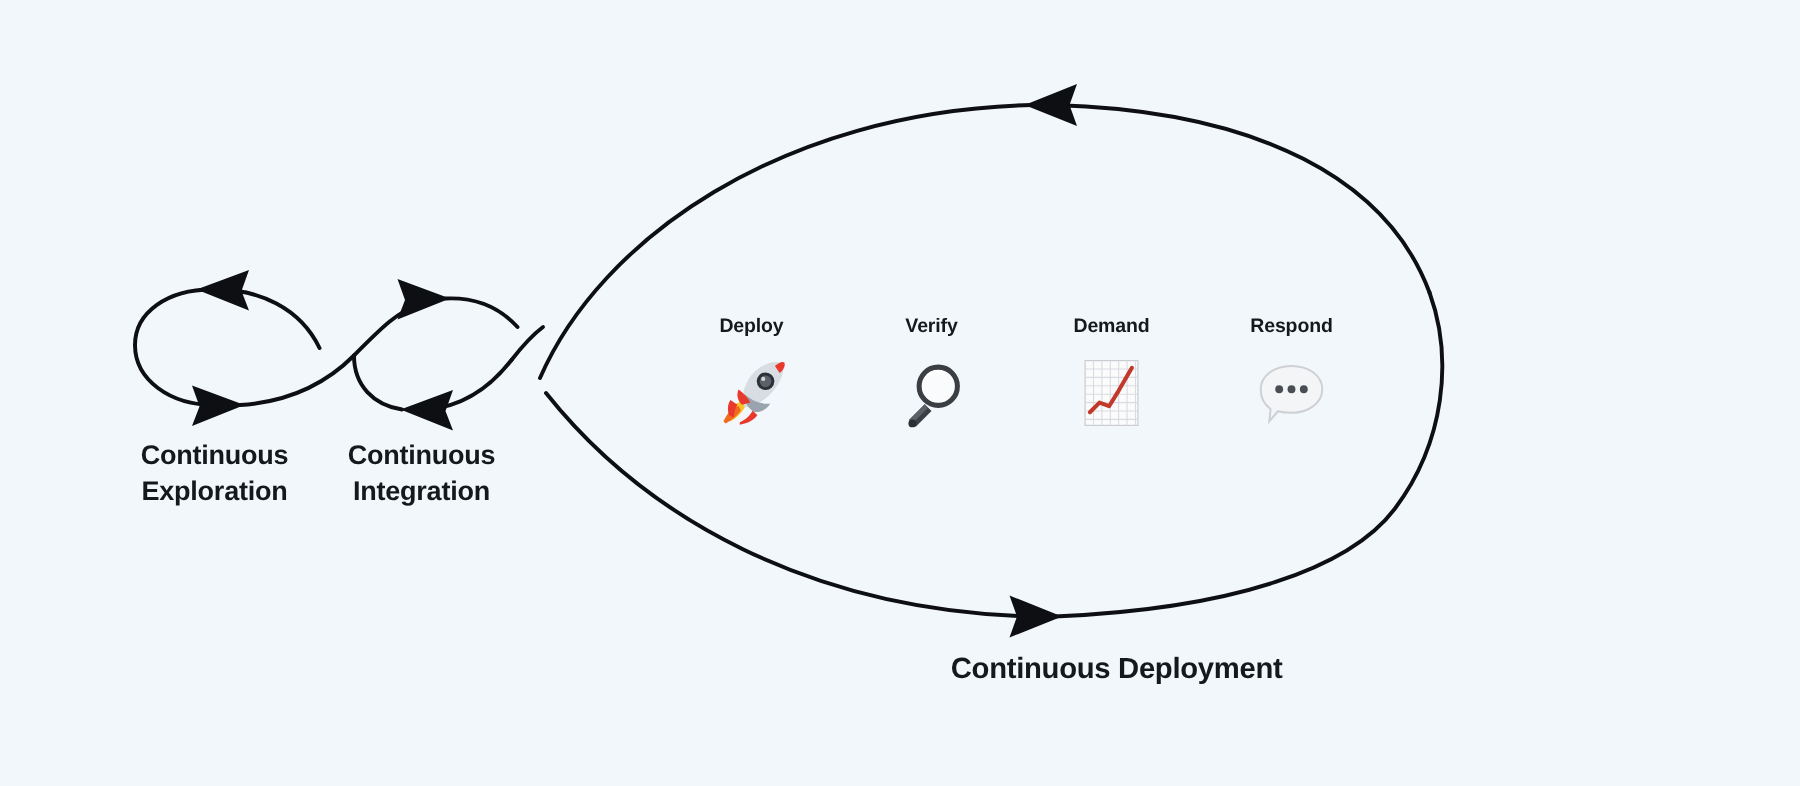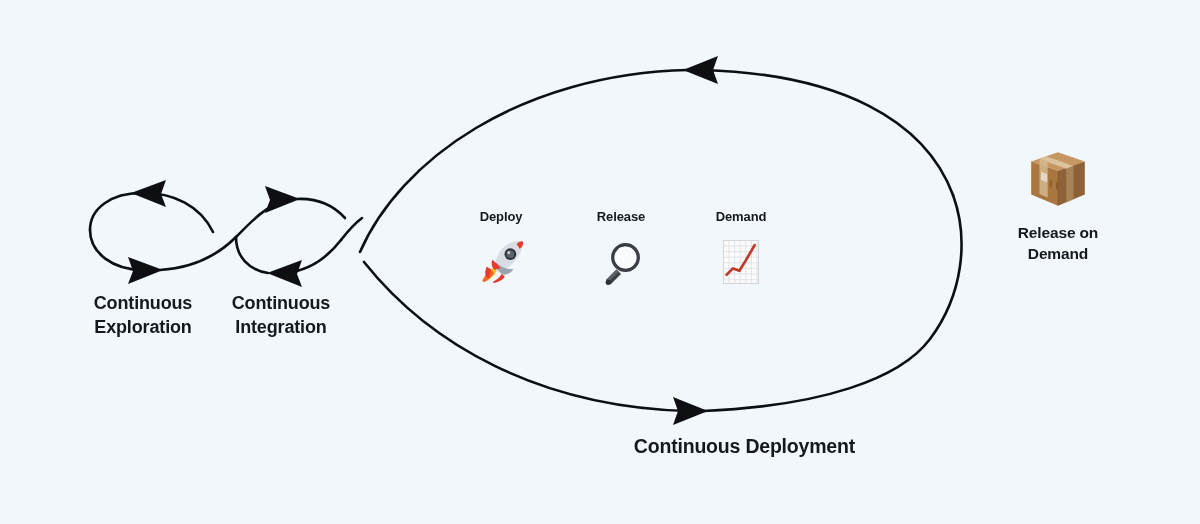--- a/index.html
+++ b/index.html
@@ -177,21 +177,21 @@
         <circle cx="42" cy="20" r="1.8" fill="#cfd5db"></circle>
 
         <path d="M52 9 C56 5 59 5 60 6 C61 8 60 12 56 15 Z" fill="#e8392c"></path>
 
         <path d="M24 42 C20 39 19 33 21 29 C25 32 29 36 31 40 Z" fill="#e8392c"></path>
       </svg>
     </div>
   </div>
 
   <div class="stage" style="left:561px;">
-    <div class="stage-label">Release</div>
+    <div class="stage-label">Verify</div>
     <div class="stage-icon">
       <svg width="48" height="48" viewBox="0 0 64 64">
 
         <path d="M12 56 L26 42 L32 48 L18 62 Z" fill="#3b3f44"></path>
         <path d="M12 56 L26 42 L29 45 L15 59 Z" fill="#5c6167"></path>
         <circle cx="15" cy="59" r="3.5" fill="#2b2f33"></circle>
 
         <circle cx="38" cy="26" r="17" fill="none" stroke="#3b3f44" stroke-width="4.5"></circle>
         <circle cx="38" cy="26" r="14.5" fill="#ffffff" fill-opacity="0.55"></circle>
         <path d="M29 16 C32 13 38 12 42 14" stroke="#ffffff" stroke-width="2.6" fill="none" stroke-linecap="round"></path>
@@ -217,40 +217,27 @@
           <line x1="27" y1="3" x2="27" y2="57"></line>
             <line x1="34" y1="3" x2="34" y2="57"></line>
           <line x1="41" y1="3" x2="41" y2="57"></line>
             <line x1="48" y1="3" x2="48" y2="57"></line>
         </g>
         <polyline points="10,46 18,38 26,41 34,28 45,9" fill="none" stroke="#c0392b" stroke-width="3.4" stroke-linejoin="round" stroke-linecap="round"></polyline>
       </svg>
     </div>
   </div>
 
-
-  <div id="release-block">
-    <div id="release-icon">
-      <svg width="66" height="66" viewBox="0 0 64 64">
-
-        <path d="M32 4 L58 13 L32 22 L6 13 Z" fill="#c79763"></path>
-
-        <path d="M6 13 L32 22 L32 56 L6 45 Z" fill="#a9763f"></path>
-
-        <path d="M58 13 L32 22 L32 56 L58 45 Z" fill="#8e6236"></path>
-
-        <path d="M21 8.2 L47 17.5 L40 20 L14 10.7 Z" fill="#ddc39b"></path>
-
-        <path d="M14 10.7 L22 13.5 L22 48 L14 44.6 Z" fill="#d3b88f" opacity="0.85"></path>
-
-        <path d="M47 17.5 L40 20 L40 53 L47 50 Z" fill="#b89a70" opacity="0.6"></path>
-
-        <rect x="15.5" y="17" width="6" height="8" fill="#e7ddcb" opacity="0.9" transform="skewY(21)"></rect>
-
-        <path d="M25 31 L25 38 M31 33 L31 40" stroke="#6f4b24" stroke-width="1.6" opacity="0.6"></path>
-        <path d="M32 22 L32 56" stroke="#6f4b24" stroke-width="1" opacity="0.35"></path>
-      </svg>
-    </div>
-    <div id="release-label">Release on
-Demand</div>
-  </div>
+  <div class="stage" style="left:801px;">
+    <div class="stage-label">Respond</div>
+    <div class="stage-icon">
+      <svg width="50" height="46" viewBox="0 0 60 56">
+        <path d="M30 6 C44 6 55 14 55 25 C55 36 44 44 30 44 C26 44 22 43.6 19 42.8
+                 L12 51 L13 41 C8 37.5 5 31.8 5 25 C5 14 16 6 30 6 Z" fill="#f4f5f6" stroke="#cdd0d4" stroke-width="1.6"></path>
+        <circle cx="20" cy="25" r="3.2" fill="#4a4e54"></circle>
+        <circle cx="30" cy="25" r="3.2" fill="#4a4e54"></circle>
+        <circle cx="40" cy="25" r="3.2" fill="#4a4e54"></circle>
+      </svg>
+    </div>
+  </div>
+
 
 </div>
 
 </body></html>

